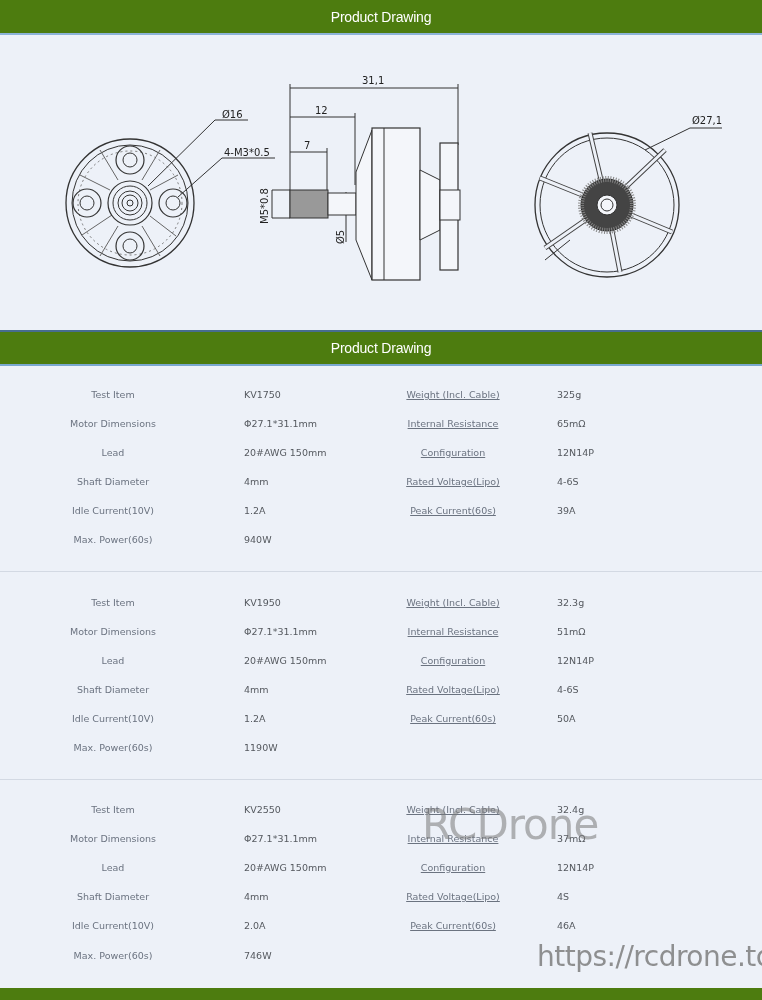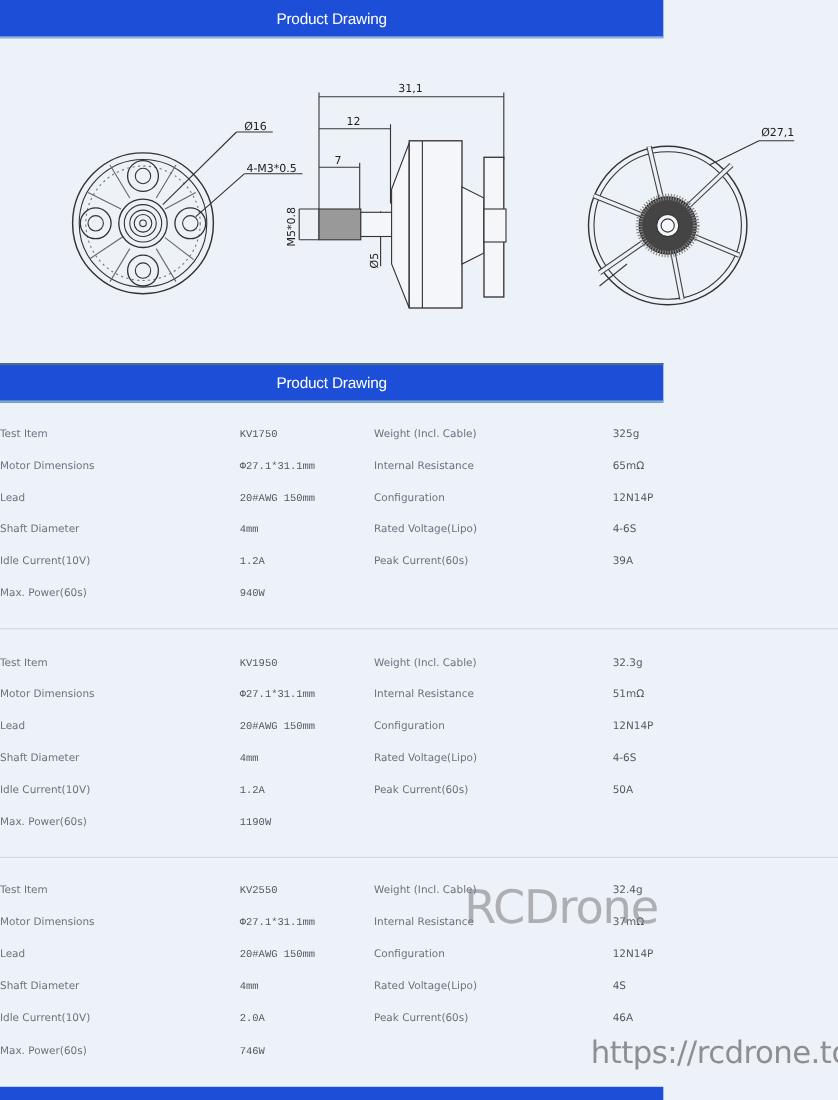--- a/index.html
+++ b/index.html
@@ -3,22 +3,22 @@
 <meta charset="utf-8">
 <style>
   html, body { margin: 0; padding: 0; }
   body {
     width: 762px; height: 1000px; overflow: hidden;
     background: #edf1f8;
     font-family: "DejaVu Sans", sans-serif;
     position: relative;
   }
   .banner {
-    position: absolute; left: 0; width: 603px;
-    background: #1d4ed8;
+    position: absolute; left: 0; width: 762px;
+    background: #4d7c0f;
     color: #ffffff;
     font-family: "Liberation Sans", sans-serif;
     font-size: 14px;
     display: flex; align-items: center; justify-content: center;
     letter-spacing: -0.2px;
   }
   .banner.top { top: 0; height: 33px; border-bottom: 2px solid #8cb3d8; }
   .banner.mid { top: 330px; height: 32px; border-top: 2px solid #476d8f; border-bottom: 2px solid #7aa8d0; }
   .banner.bottom { top: 988px; height: 12px; }
 
@@ -28,25 +28,25 @@
   }
   .drawing-area svg { position: absolute; left: 0; top: 0; }
 
   .spec-block {
     position: absolute; left: 0; width: 762px;
   }
   .spec-row {
     position: absolute; height: 16px; line-height: 16px;
     font-size: 9.5px; color: #6b7380;
   }
-  .lbl { position: absolute; text-align: left; width: 170px; }
+  .lbl { position: absolute; text-align: center; width: 170px; padding-left: 28px; }
   .lbl.left { left: 0; }
-  .lbl.right { left: 340px; }
+  .lbl.right { left: 340px; text-decoration: underline; }
   .val { position: absolute; color: #55595f; white-space: nowrap; }
-  .val.left { left: 218px; font-family: Liberation Mono, monospace; }
+  .val.left { left: 244px; }
   .val.right { left: 557px; }
 
   .divider {
     position: absolute; left: 0; width: 762px; height: 1px;
     background: #d3d9e3;
   }
 
   .watermark {
     position: absolute; left: 422px; top: 800px;
     font-family: "DejaVu Sans", sans-serif;

